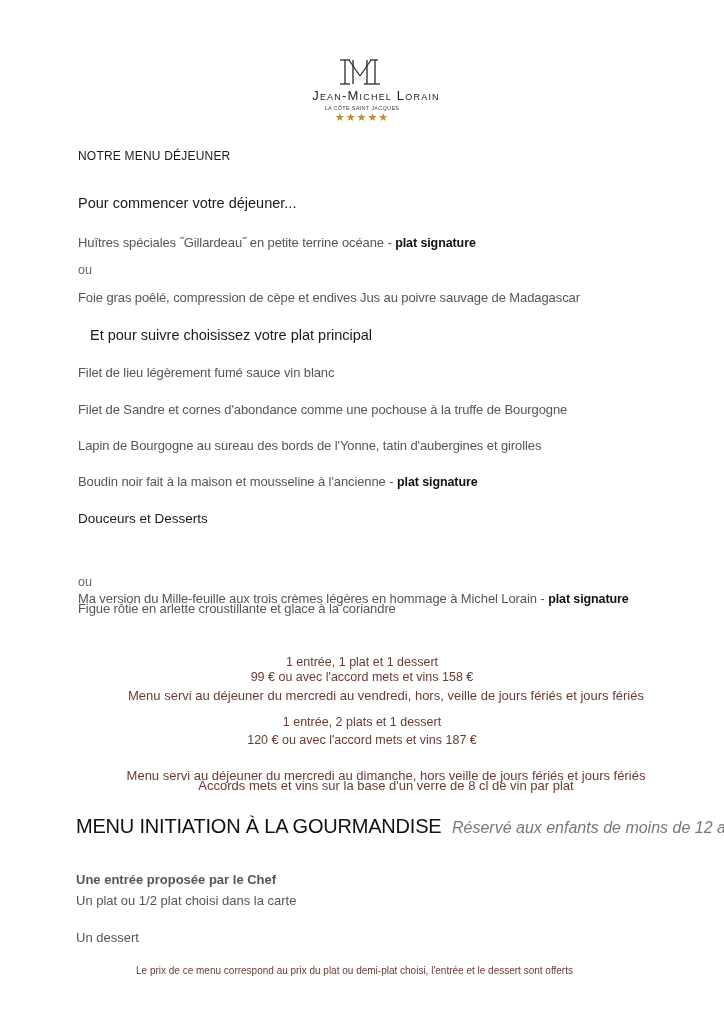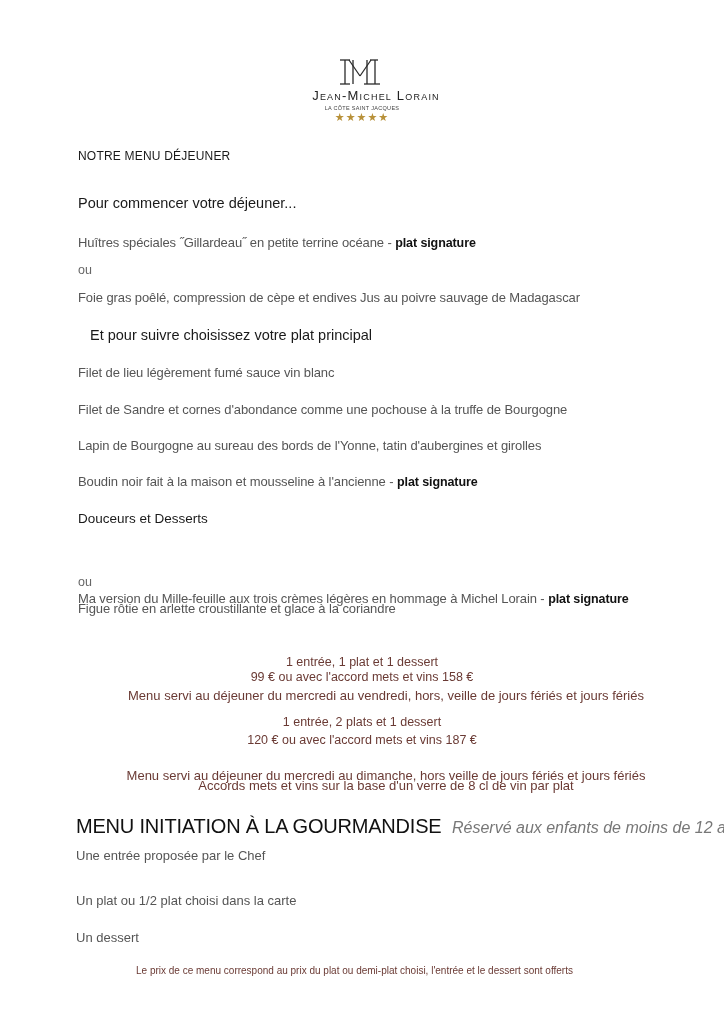--- a/index.html
+++ b/index.html
@@ -88,17 +88,17 @@
 <div class="abs price price-line" style="top:733px;">120 € ou avec l'accord mets et vins 187 €</div>
 <div class="abs price price-note" style="top:768px;">Menu servi au déjeuner du mercredi au dimanche, hors veille de jours fériés et jours fériés</div>
 
 <div class="abs price price-note" style="top:778px;">Accords mets et vins sur la base d'un verre de 8 cl de vin par plat</div>
 
 <div class="abs" style="left:76px; top:815px;">
   <span class="h1b">MENU INITIATION À LA GOURMANDISE</span>
   <span class="reserved" style="margin-left:6px;">Réservé aux enfants de moins de 12 ans</span>
 </div>
 
-<div class="abs kids-item" style="left:76px; top:848px;">Une entrée proposée par le Chef</div>
+<div class="abs kids-item" style="left:76px; top:872px;font-weight:bold;">Une entrée proposée par le Chef</div>
 <div class="abs kids-item" style="left:76px; top:893px;">Un plat ou 1/2 plat choisi dans la carte</div>
 <div class="abs kids-item" style="left:76px; top:930px;">Un dessert</div>
 
 <div class="abs footer-note" style="left:136px; top:965px;">Le prix de ce menu correspond au prix du plat ou demi-plat choisi, l'entrée et le dessert sont offerts</div>
 
 </body></html>

